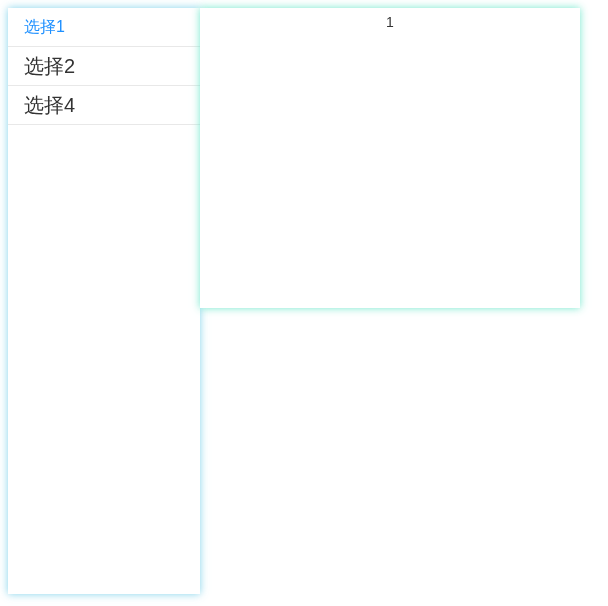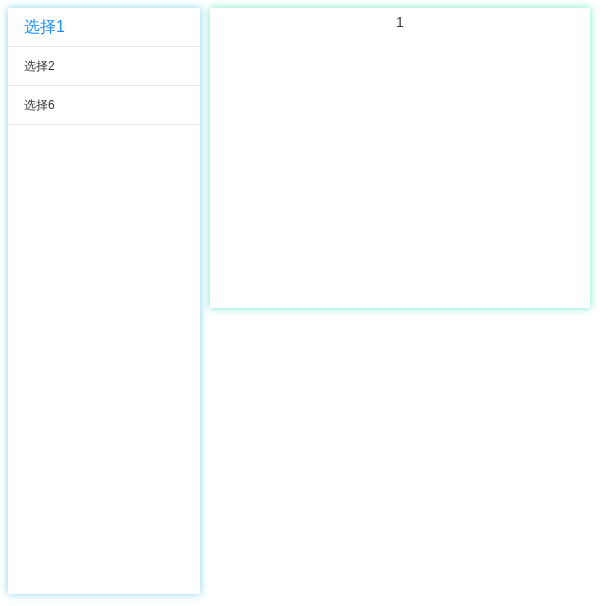--- a/index.html
+++ b/index.html
@@ -13,39 +13,38 @@
       color: #333;
       background: #fff;
       width: 608px;
       height: 606px;
       position: relative;
     }
     .container {
       display: flex;
       align-items: flex-start;
       padding: 8px;
-      gap: 10px;
     }
     .sidebar {
       width: 192px;
       height: 586px;
       box-shadow: 0 0 8px rgba(100, 200, 230, 0.8);
       background: #fff;
       overflow: hidden;
     }
     .nav-list {
       list-style: none;
       width: 100%;
     }
     .nav-item {
       padding: 10px 16px;
       border-bottom: 1px solid #e8e8e8;
       cursor: pointer;
       color: #333;
-      font-size: 12px;
+      font-size: 20px;
       line-height: 18px;
     }
     .nav-item.active {
       color: #1e90ff;
       font-size: 16px;
     }
     .content {
       width: 380px;
       height: 300px;
       box-shadow: 0 0 8px rgba(100, 230, 200, 0.9);
@@ -62,20 +61,20 @@
 <div class="container">
   <div class="sidebar">
     <ul class="nav-list">
       <li class="nav-item active">
         <span>选择1</span>
       </li>
       <li class="nav-item">
         <span>选择2</span>
       </li>
       <li class="nav-item">
-        <span>选择6</span>
+        <span>选择4</span>
       </li>
     </ul>
   </div>
   <div class="content">
     <span>1</span>
   </div>
 </div>
 
 </body></html>

